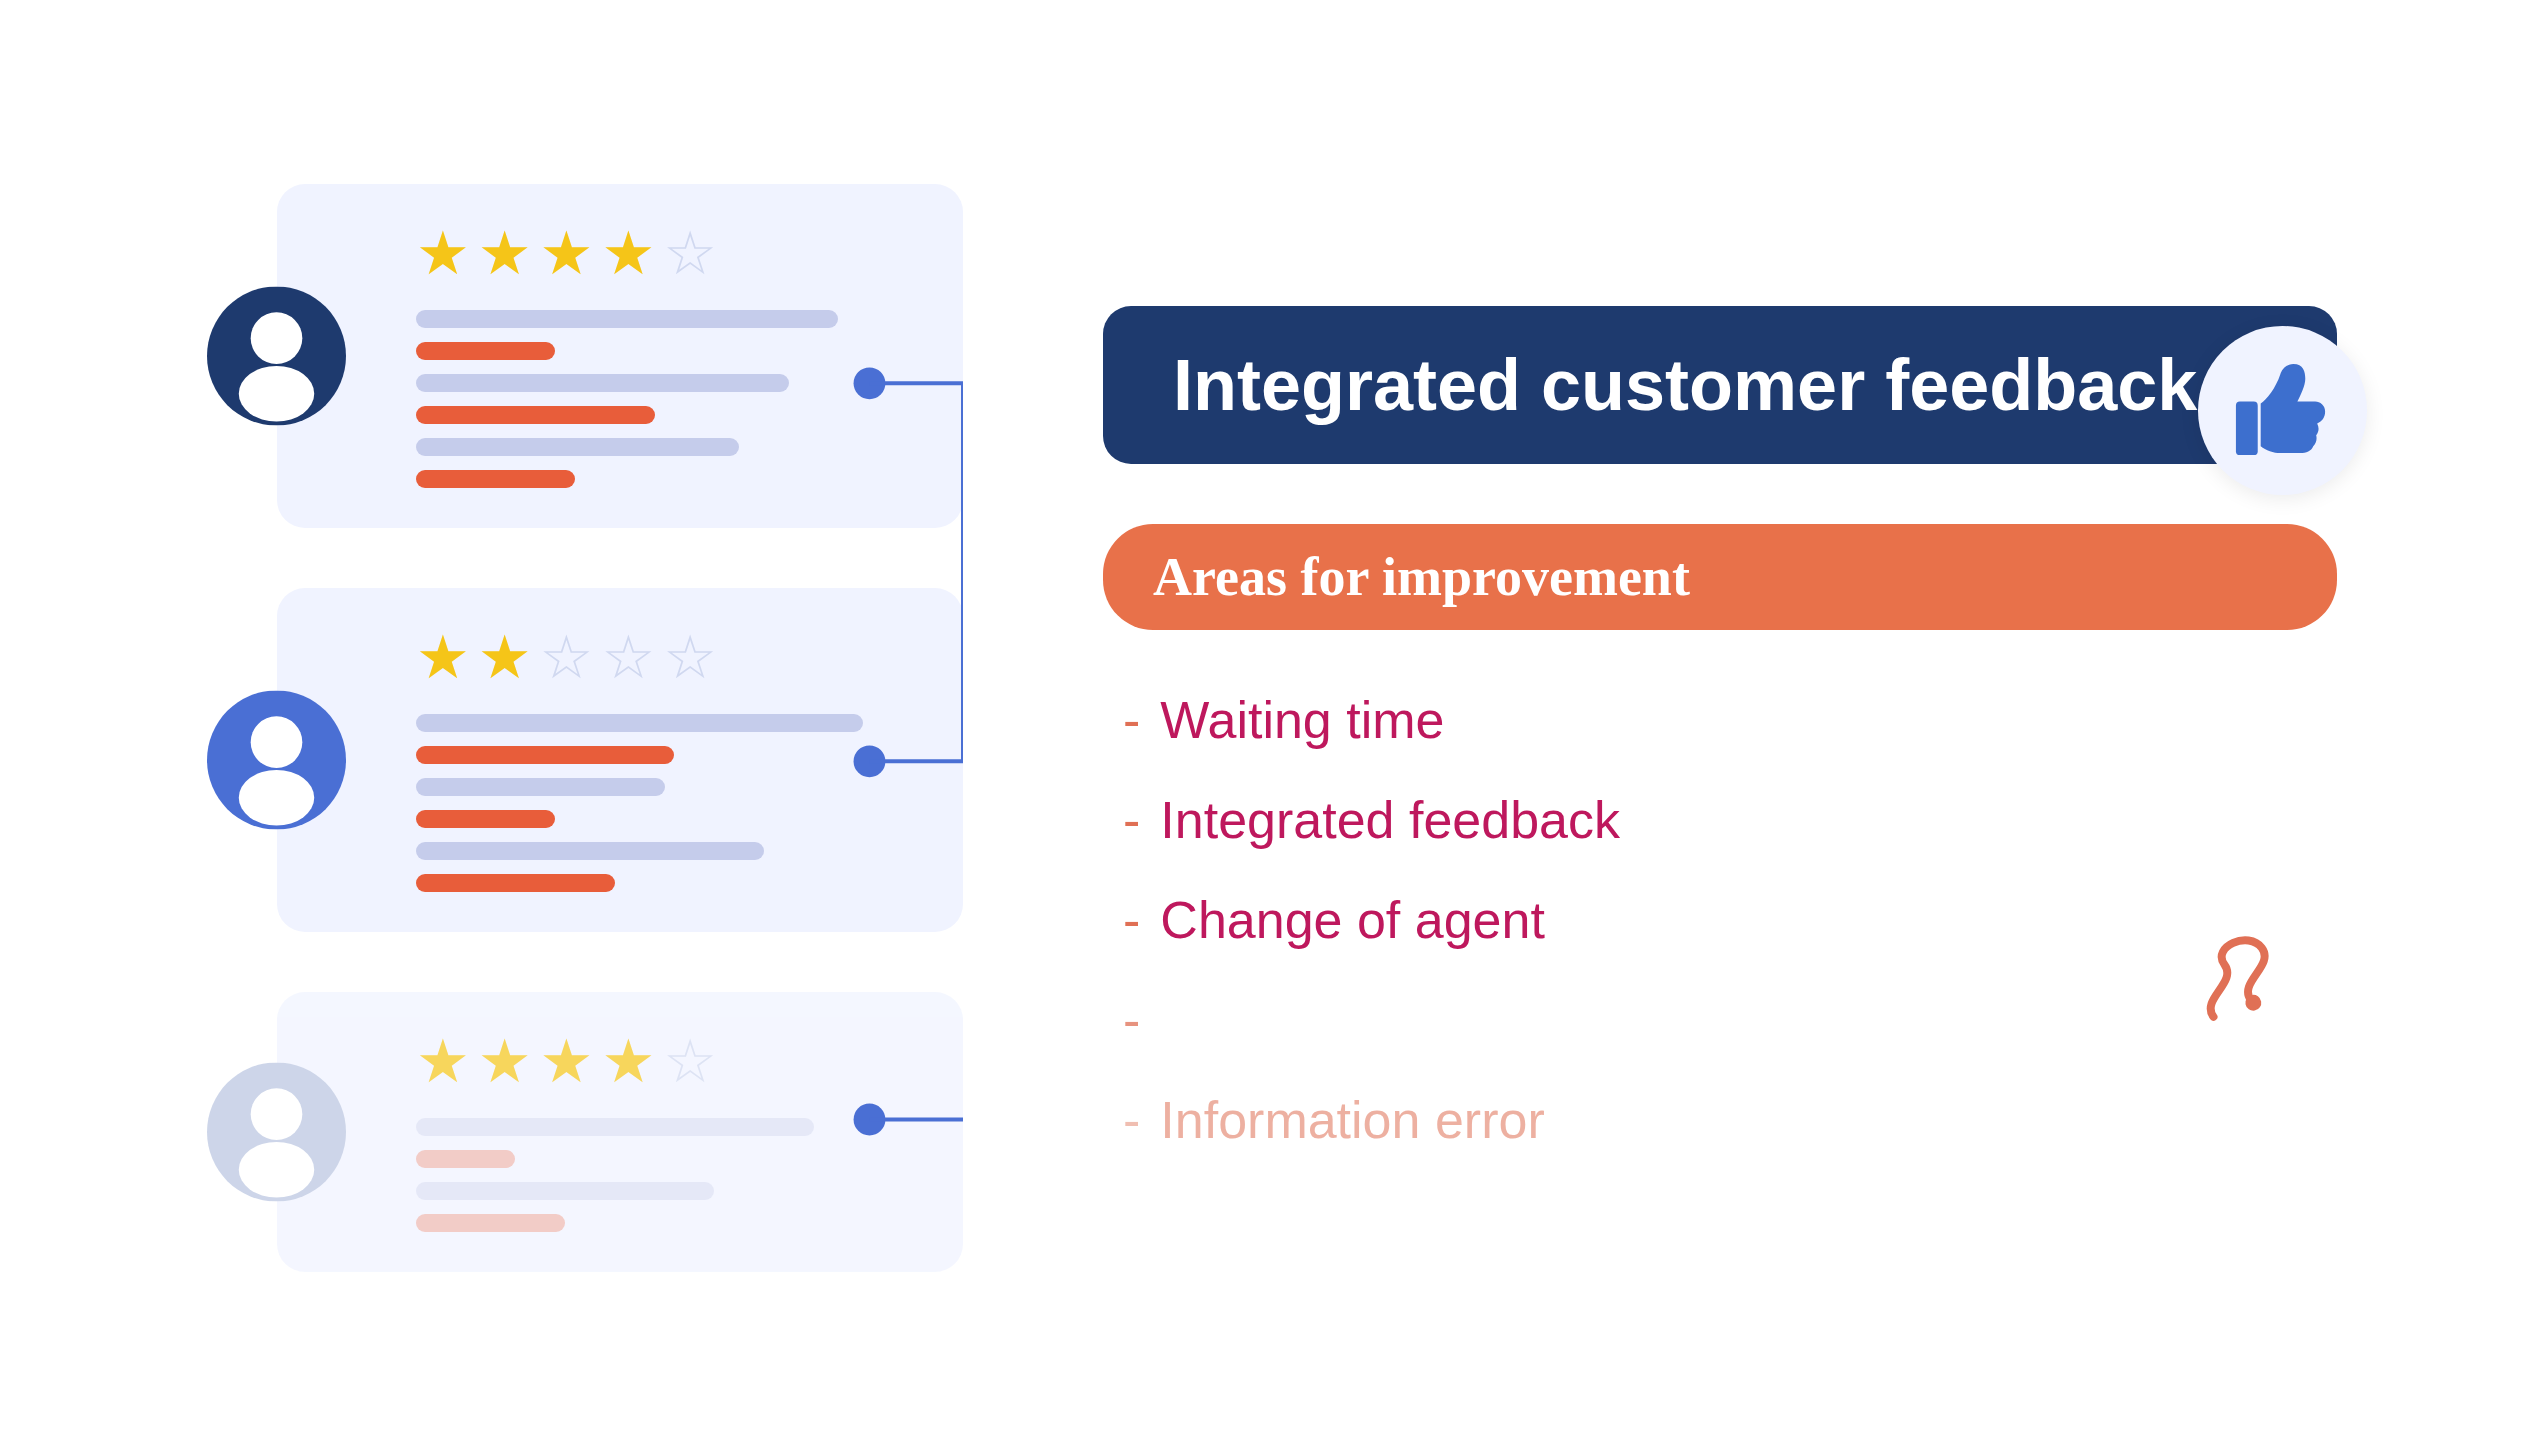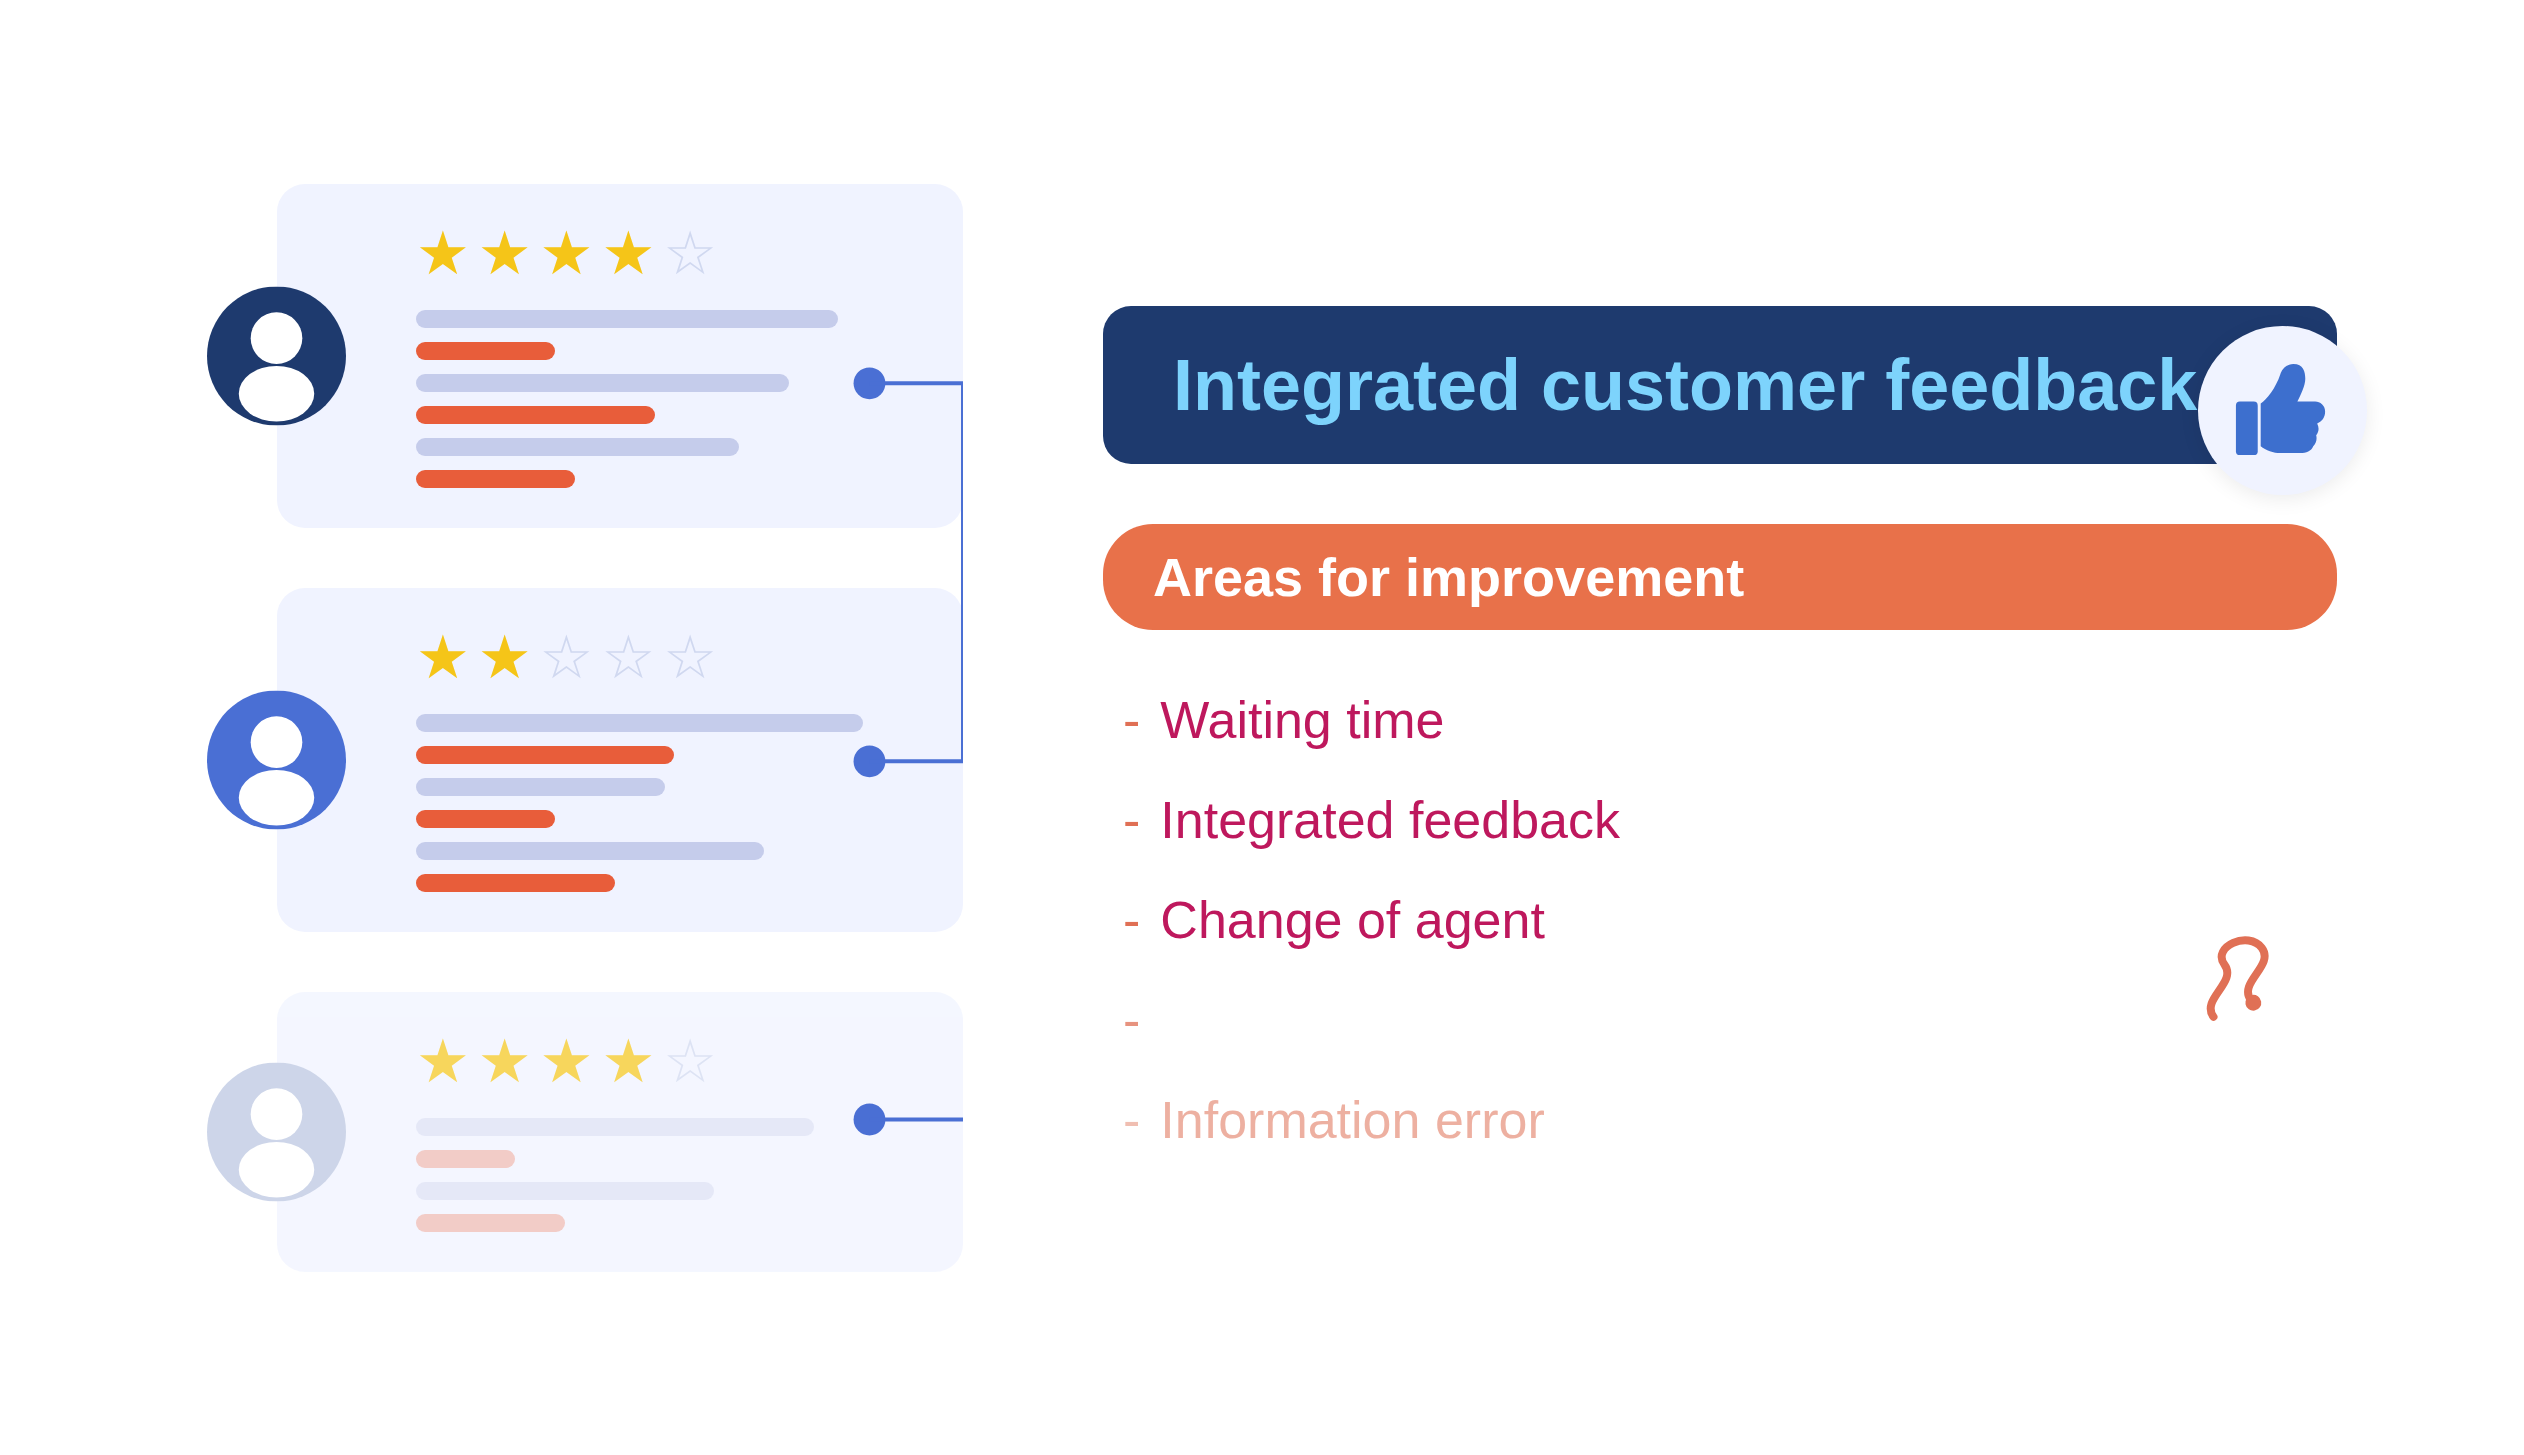--- a/index.html
+++ b/index.html
@@ -98,21 +98,21 @@
     }
 
     .header-banner {
       background: #1e3a6e;
       border-radius: 28px;
       padding: 38px 70px;
       margin-bottom: 60px;
     }
 
     .header-banner-title {
-      color: #7dd3fc;
+      color: #ffffff;
       font-size: 72px;
       font-weight: 800;
       white-space: nowrap;
     }
 
     .thumbs-up-circle {
       position: absolute;
       right: -30px;
       top: 20px;
       width: 169px;
@@ -129,20 +129,21 @@
       width: 109px;
       height: 109px;
     }
 
     .areas-badge {
       background: #e8714a;
       border-radius: 50px;
       padding: 22px 50px;
       display: inline-block;
       margin-bottom: 60px;
+      font-family: Liberation Serif, serif;
     }
 
     .areas-badge-text {
       color: #ffffff;
       font-size: 54px;
       font-weight: 700;
     }
 
     .improvement-list {
       display: flex;

